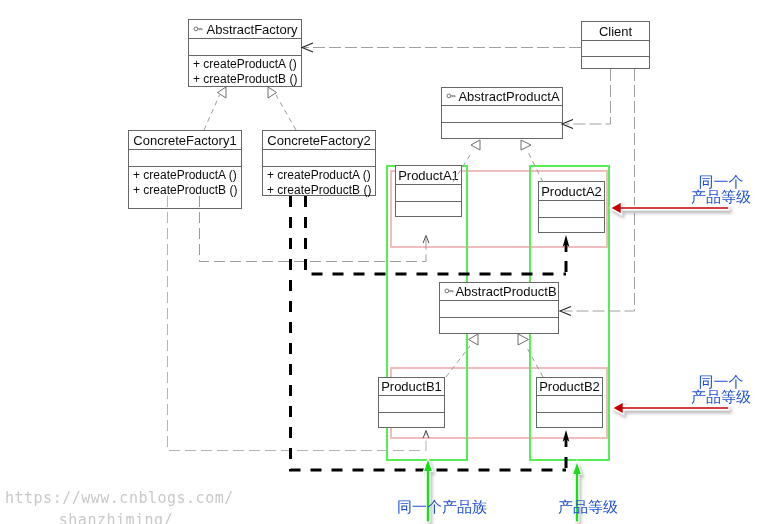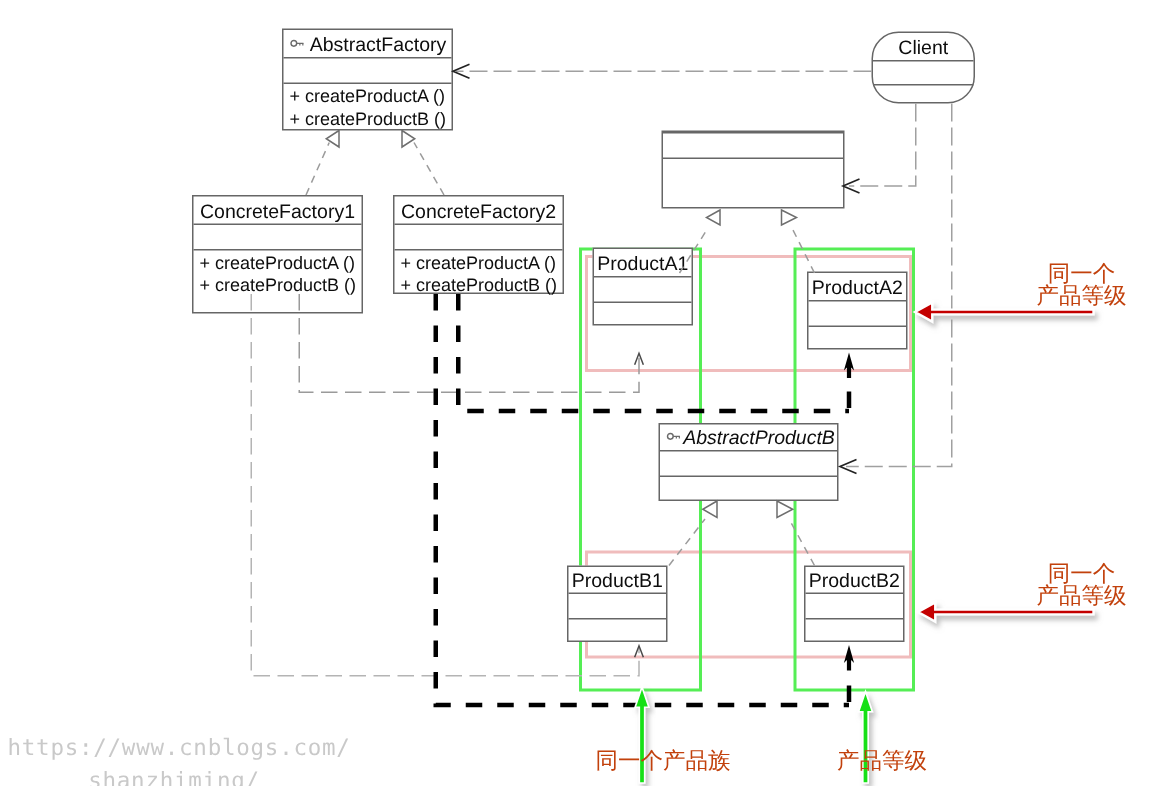--- a/index.html
+++ b/index.html
@@ -18,22 +18,22 @@
   .uml-title{box-sizing:border-box;position:relative;text-align:center;
              font-size:13px;line-height:1;color:#0d0d0d;white-space:nowrap;
              display:flex;align-items:center;justify-content:center;}
   .uml-title.has-icon{padding-left:14px;}
   .uml-sep{box-sizing:border-box;border-top:1px solid #666666;}
   .uml-row{box-sizing:border-box;font-size:12px;line-height:1;color:#0d0d0d;
            white-space:nowrap;display:flex;align-items:center;padding-left:4px;}
   .uml-pad{box-sizing:border-box;}
   .iface-icon{position:absolute;left:4px;top:50%;margin-top:-4.5px;width:14px;height:9px;}
 
-  .label-cn{position:absolute;font-family:Liberation Sans, sans-serif;
-            color:#c2410c;white-space:nowrap;z-index:6;line-height:1.25;}
+  .label-cn{position:absolute;font-family:Liberation Serif, serif;
+            color:#1d4ed8;white-space:nowrap;z-index:6;line-height:1.25;}
   .watermark{position:absolute;font-family:"DejaVu Sans Mono",monospace;
              color:#cfcfcf;white-space:pre;z-index:6;line-height:1.45;
              letter-spacing:0.5px;}
 </style>
 </head>
 <body>
 
 <div id="canvas">
 
   <svg class="layer" id="hl-layer" viewBox="0 0 777 524">
@@ -71,33 +71,41 @@
     <div class="uml-box" style="left: 262px; top: 130px; width: 114px; height: 66px;">
       <div class="uml-title" style="height: 18px;">
         <span>ConcreteFactory2</span>
       </div>
       <div class="uml-sep uml-pad" style="height: 17px;"></div>
       <div class="uml-sep uml-pad" style="height: 29px;">
         <div class="uml-row" style="height: 15px;">+ createProductA ()</div>
         <div class="uml-row" style="height: 15px;">+ createProductB ()</div>
       </div>
     </div>
-    <div class="uml-box" style="left: 581px; top: 21px; width: 69px; height: 48px; border-radius: 18px;">
+    <div class="uml-box" style="left: 581px; top: 21px; width: 69px; height: 48px;">
       <div class="uml-title" style="height: 18px;">
         <span>Client</span>
       </div>
       <div class="uml-sep uml-pad" style="height: 16px;"></div>
       <div class="uml-sep uml-pad" style="height: 12px;"></div>
     </div>
     <div class="uml-box" style="left: 441px; top: 87px; width: 122px; height: 52px;">
+      <div class="uml-title has-icon" style="height: 17px;">
+        <svg class="iface-icon" viewBox="0 0 14 9">
+          <circle cx="2.9" cy="3.9" r="1.9" fill="#ffffff" stroke="#6b6b6b" stroke-width="0.95"></circle>
+          <path d="M4.8,3.9 H9.3" stroke="#6b6b6b" stroke-width="0.95" fill="none" stroke-linecap="butt"></path>
+          <path d="M6.9,3.9 V5.3 M8.9,3.9 V5.3" stroke="#6b6b6b" stroke-width="0.8" fill="none"></path>
+        </svg>
+        <span>AbstractProductA</span>
+      </div>
       <div class="uml-sep uml-pad" style="height: 17px;"></div>
       <div class="uml-sep uml-pad" style="height: 16px;"></div>
     </div>
     <div class="uml-box" style="left: 439px; top: 282px; width: 120px; height: 52px;">
-      <div class="uml-title has-icon" style="height: 17px; font-style: italic;">
+      <div class="uml-title has-icon" style="height: 17px;">
         <svg class="iface-icon" viewBox="0 0 14 9">
           <circle cx="2.9" cy="3.9" r="1.9" fill="#ffffff" stroke="#6b6b6b" stroke-width="0.95"></circle>
           <path d="M4.8,3.9 H9.3" stroke="#6b6b6b" stroke-width="0.95" fill="none" stroke-linecap="butt"></path>
           <path d="M6.9,3.9 V5.3 M8.9,3.9 V5.3" stroke="#6b6b6b" stroke-width="0.8" fill="none"></path>
         </svg>
         <span>AbstractProductB</span>
       </div>
       <div class="uml-sep uml-pad" style="height: 17px;"></div>
       <div class="uml-sep uml-pad" style="height: 16px;"></div>
     </div>

